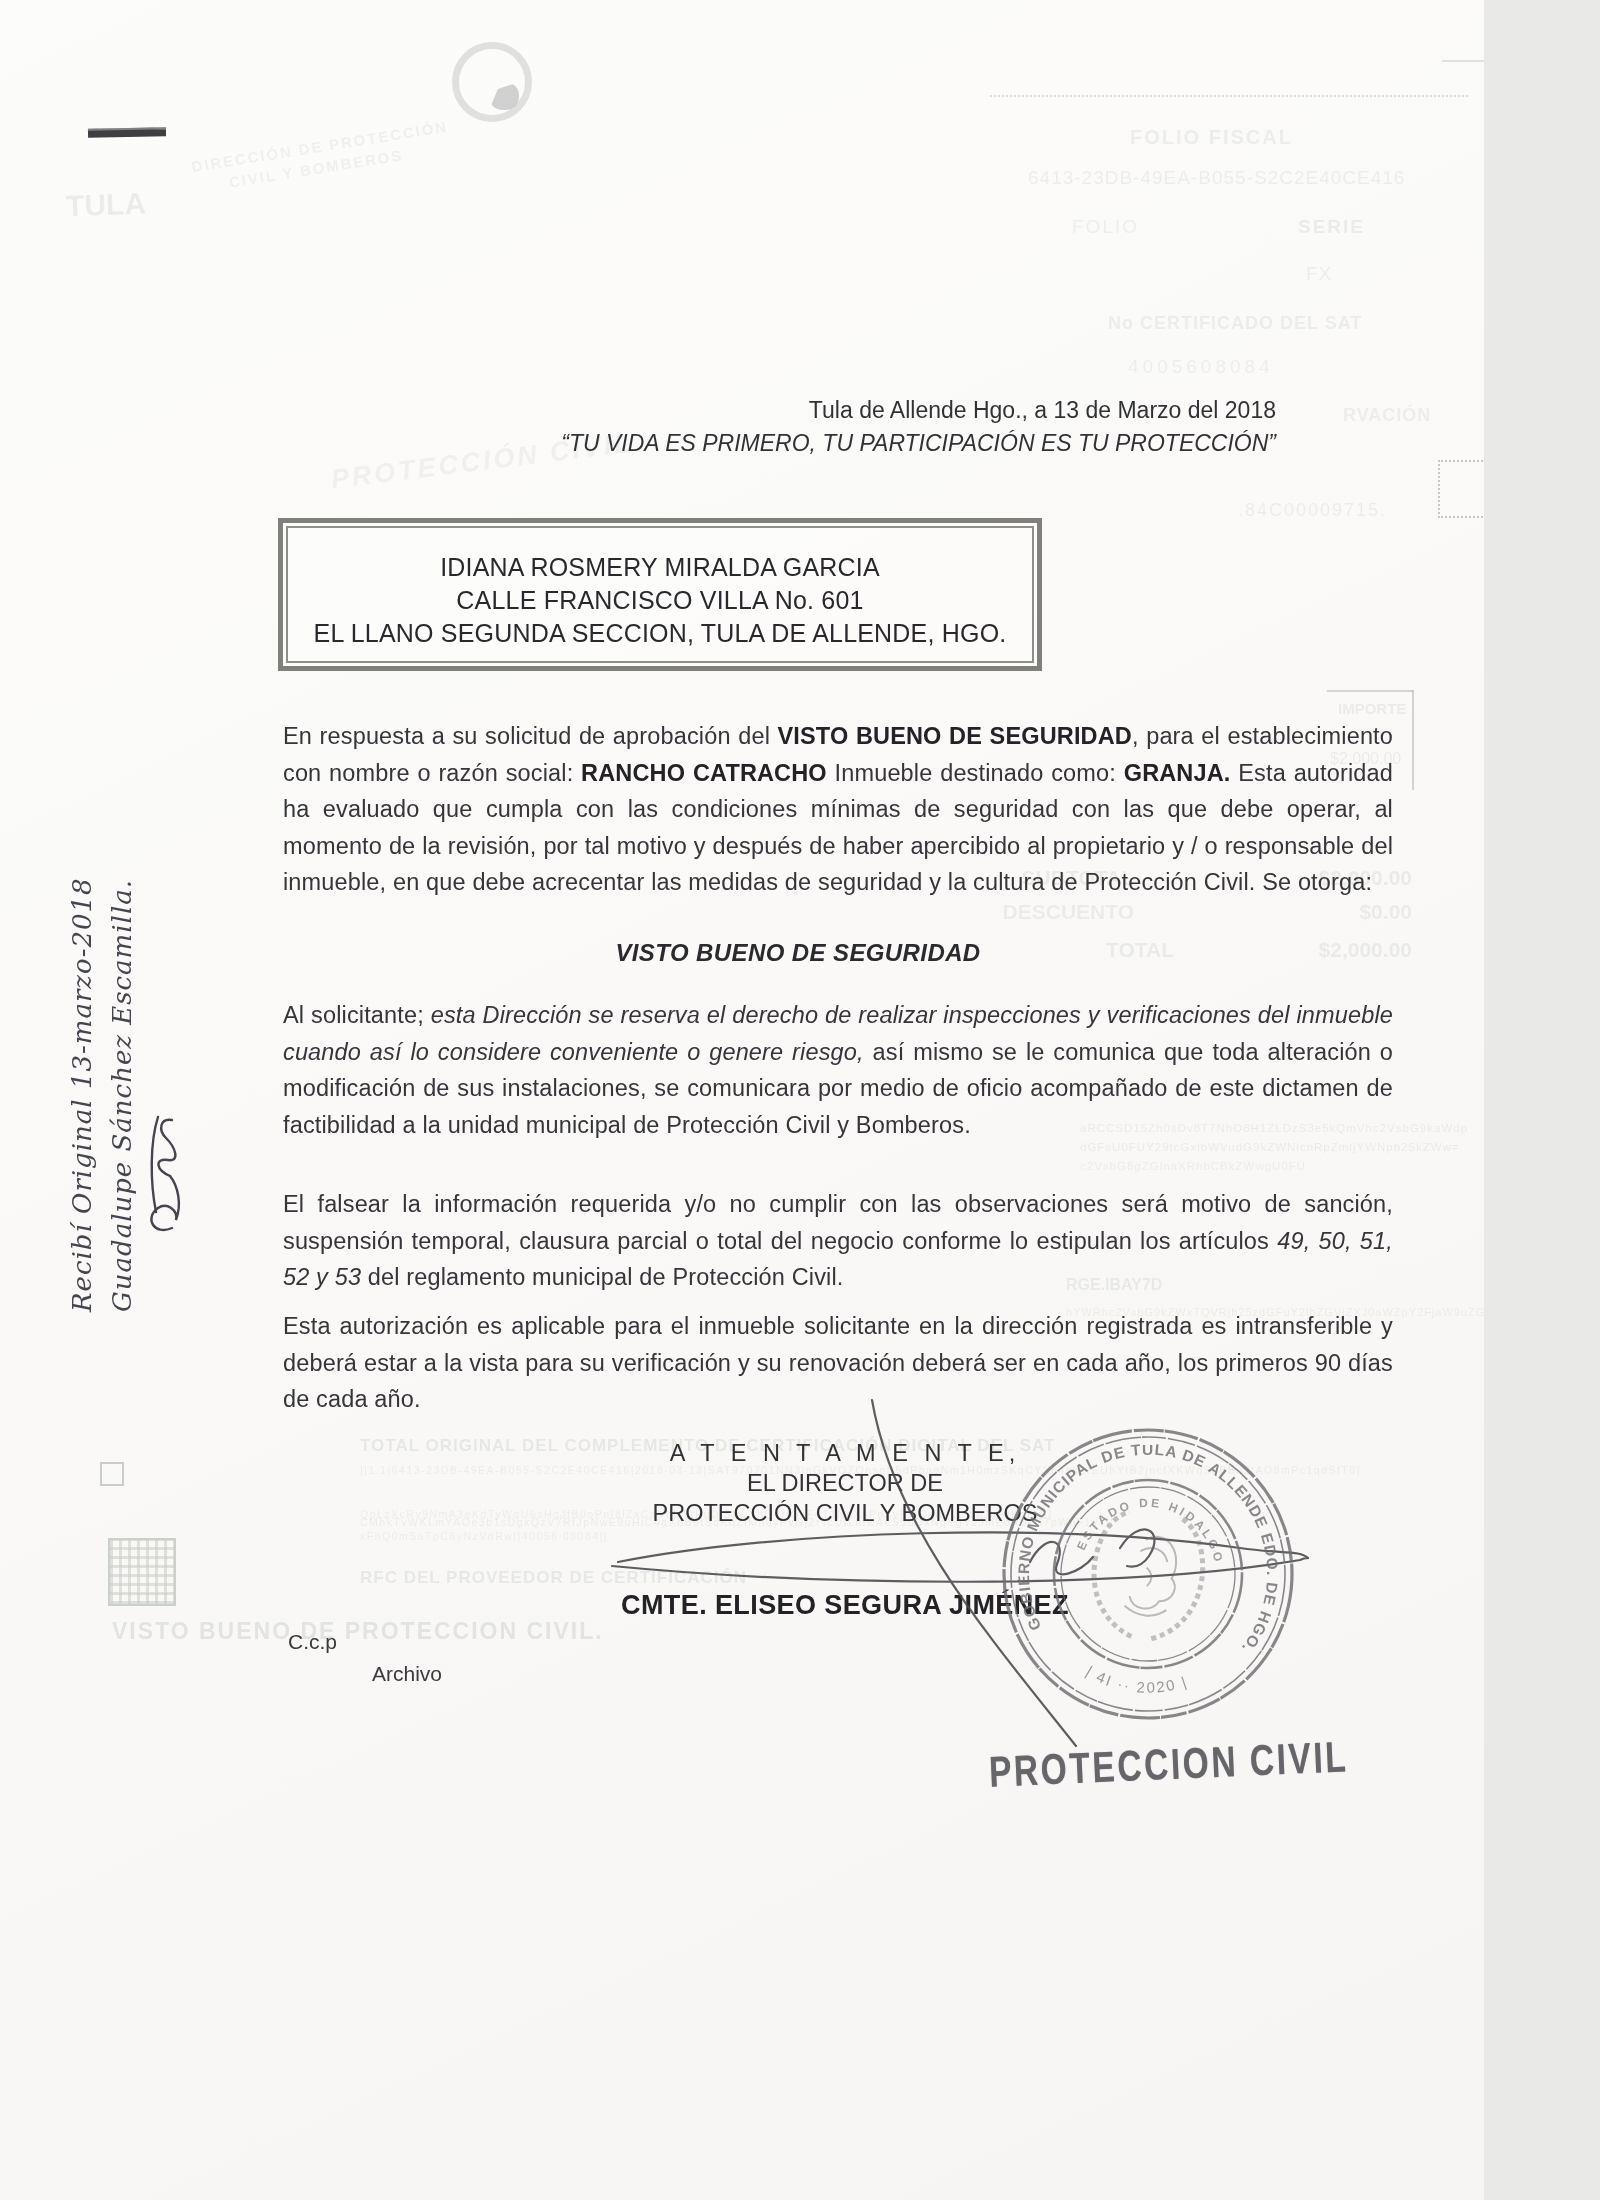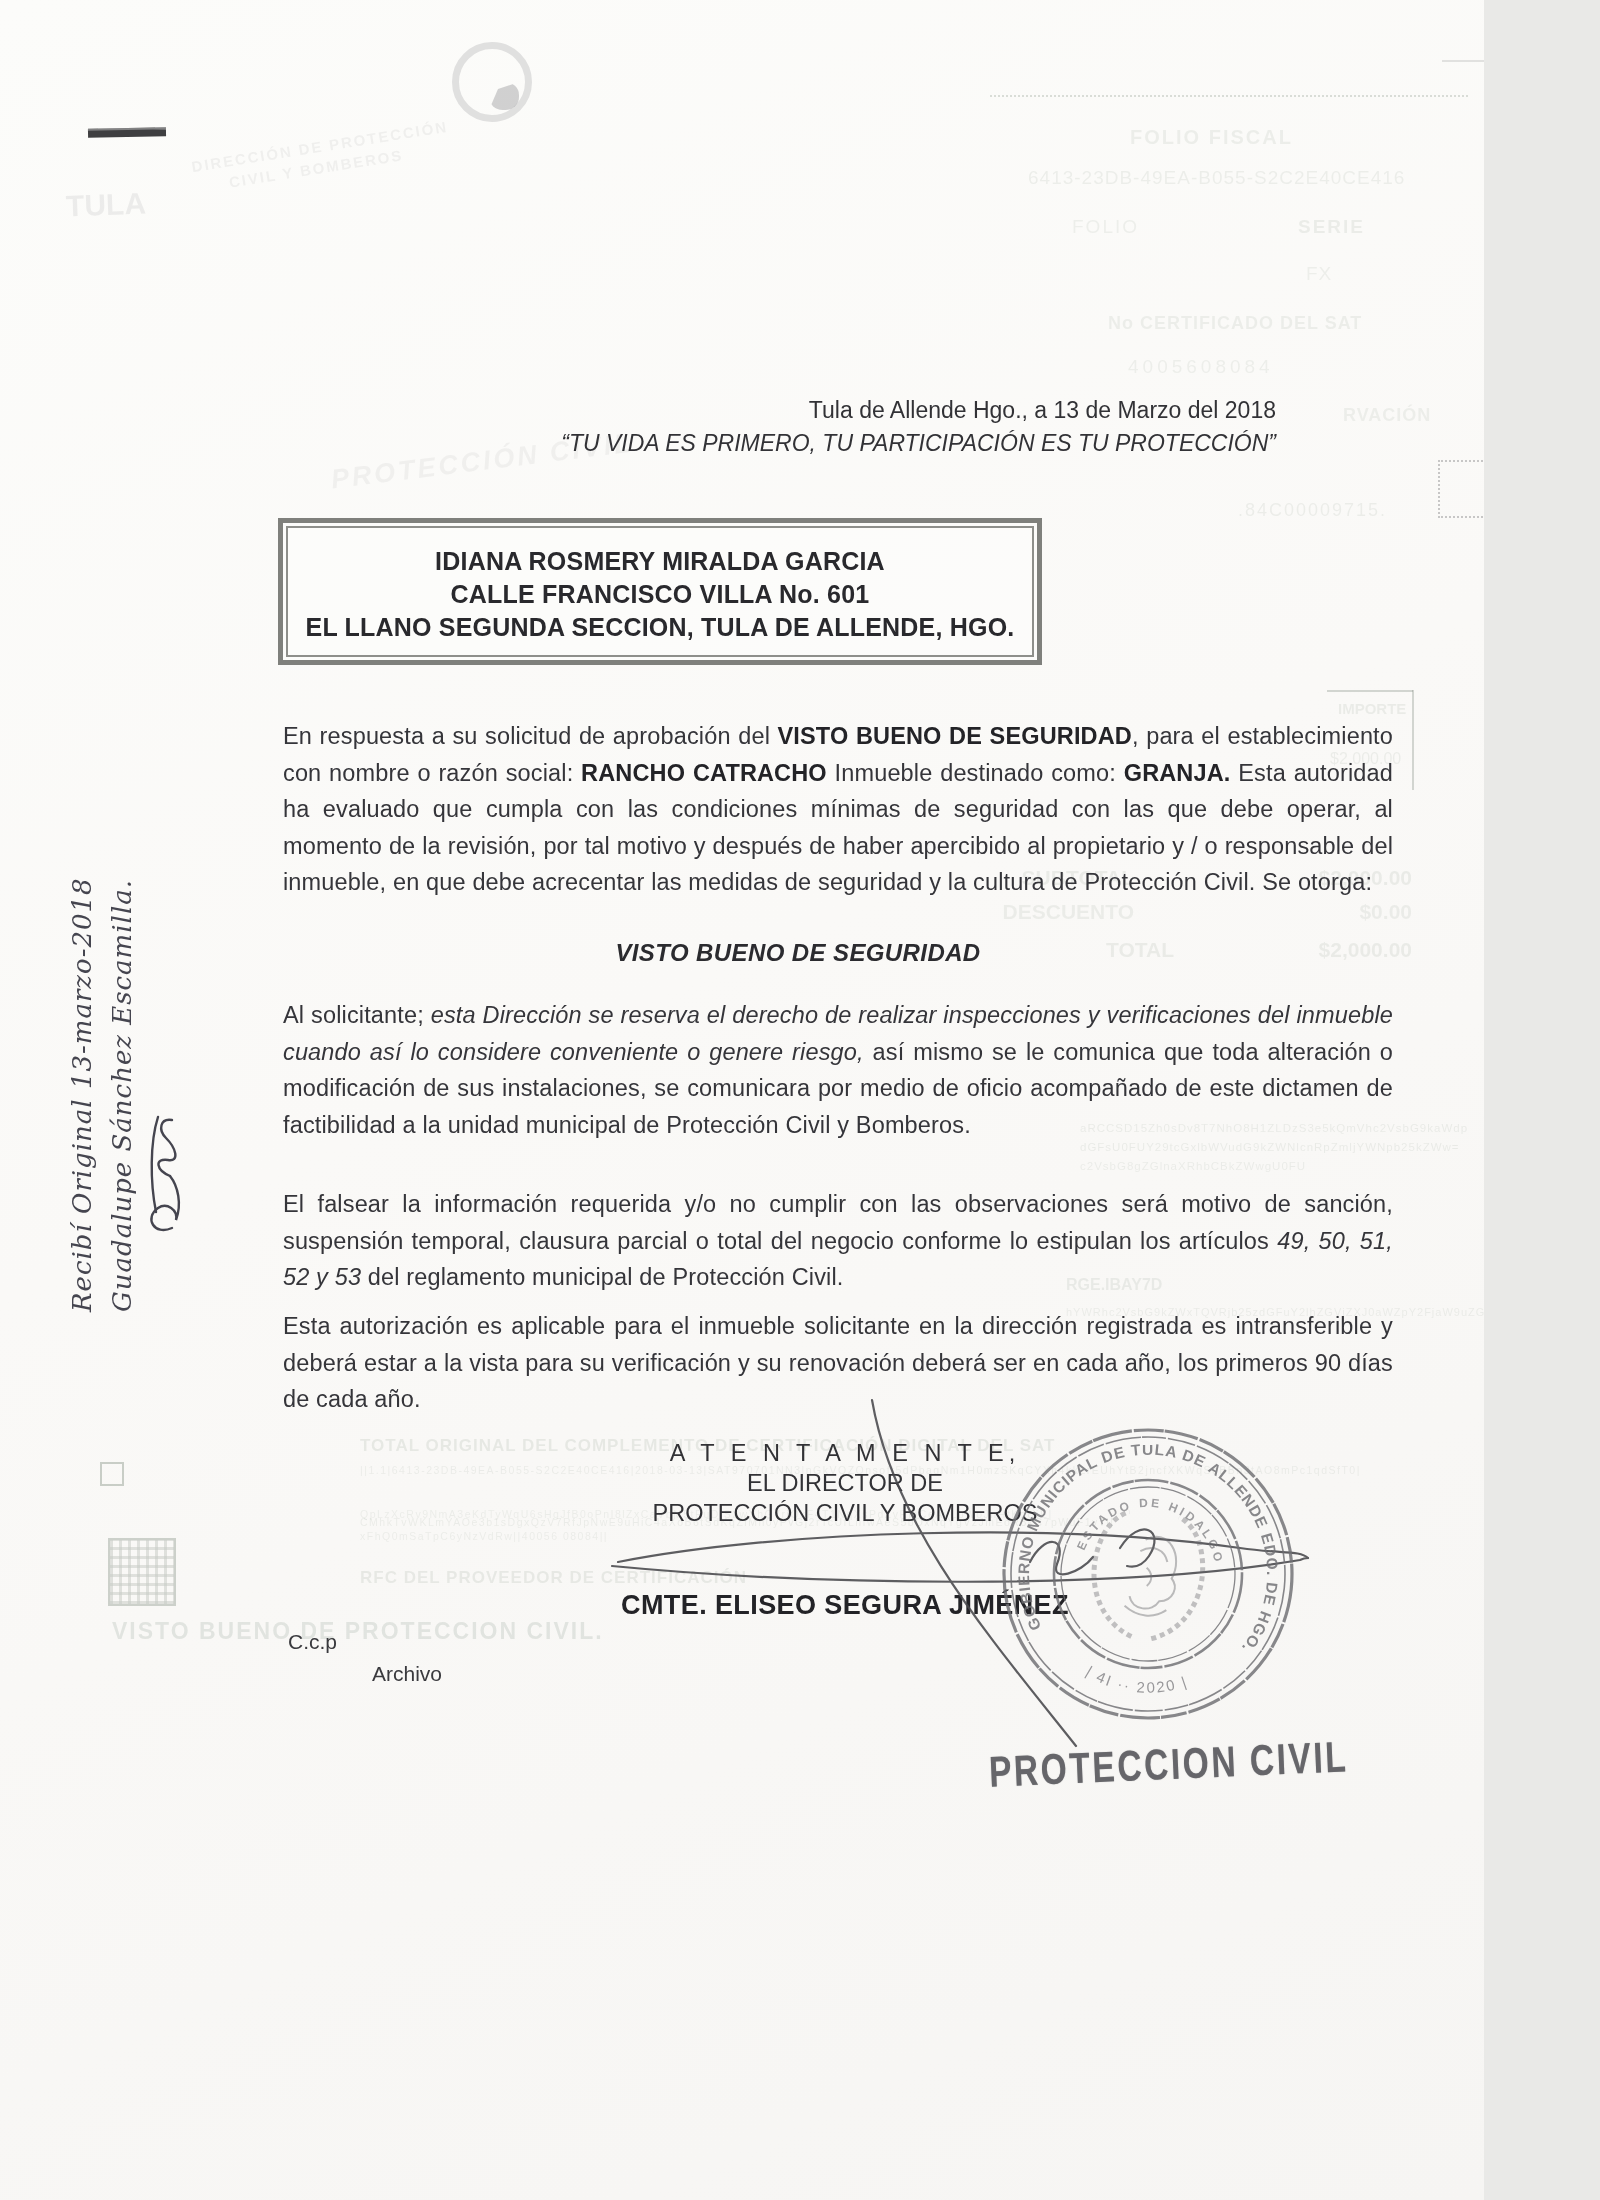--- a/index.html
+++ b/index.html
@@ -8,21 +8,21 @@
         background:linear-gradient(155deg,#fcfcfa 0%,#faf9f7 45%,#f6f5f3 100%);color:#3a3a3e;}
   .abs{position:absolute;}
   
   .par{position:absolute;left:283px;width:1110px;font-size:23.5px;line-height:36.5px;
        text-align:justify;color:#35353a;letter-spacing:.15px;}
   .par .rb{font-weight:bold;color:#232327;}
   .par .ri{font-style:italic;}
   .dateline{position:absolute;right:208px;top:394px;text-align:right;font-size:23px;line-height:33px;color:#323236;}
   .dateline .motto{font-style:italic;}
   .recip-outer{position:absolute;left:278px;top:518px;width:748px;border:5px solid #7f807c;padding:3px;background:rgba(255,255,255,.35);}
-  .recip-inner{border:2px solid #8e8f8b;padding:17px 6px 11px 6px;text-align:center;font-weight:bold;
+  .recip-inner{border:2px solid #8e8f8b;padding:23px 6px 11px 6px;text-align:center;font-weight:normal;
                font-size:25px;line-height:33px;color:#29292d;letter-spacing:.2px;}
   .doc-heading{position:absolute;left:283px;top:939px;width:1030px;text-align:center;
                font-weight:bold;font-style:italic;font-size:24px;color:#2b2b2f;letter-spacing:.4px;}
   .closing{position:absolute;left:595px;top:1438px;width:500px;text-align:center;font-size:23.5px;line-height:30px;color:#323236;}
   .closing .salut{letter-spacing:5px;}
   .closing .signer{font-weight:bold;font-size:27px;margin-top:62px;letter-spacing:.4px;color:#232327;white-space:nowrap;}
   .ccp{position:absolute;left:288px;top:1630px;font-size:21px;color:#3a3a3e;}
   .cc-item{position:absolute;left:372px;top:1662px;font-size:21px;color:#3a3a3e;}
   
   .handwriting{position:absolute;left:62px;top:1312px;width:460px;transform:rotate(-90deg);transform-origin:0 0;

